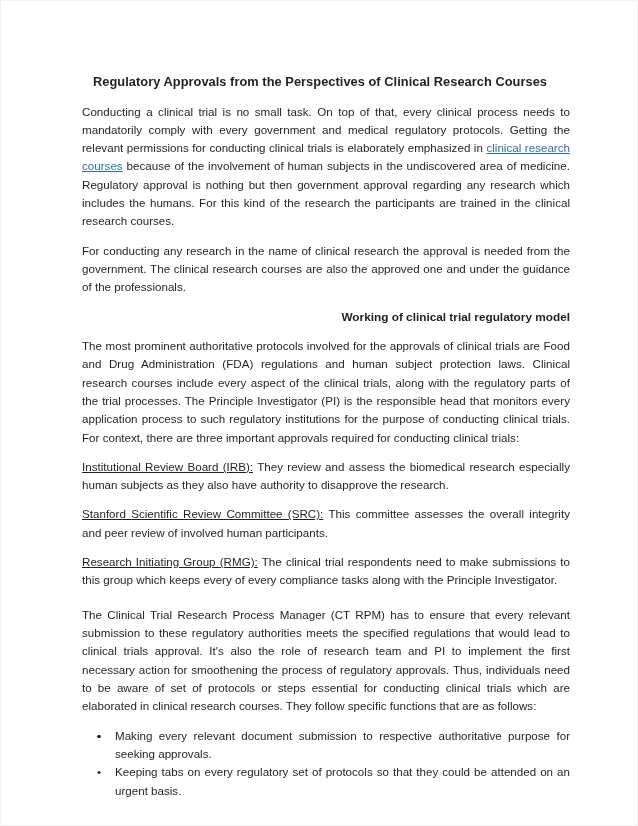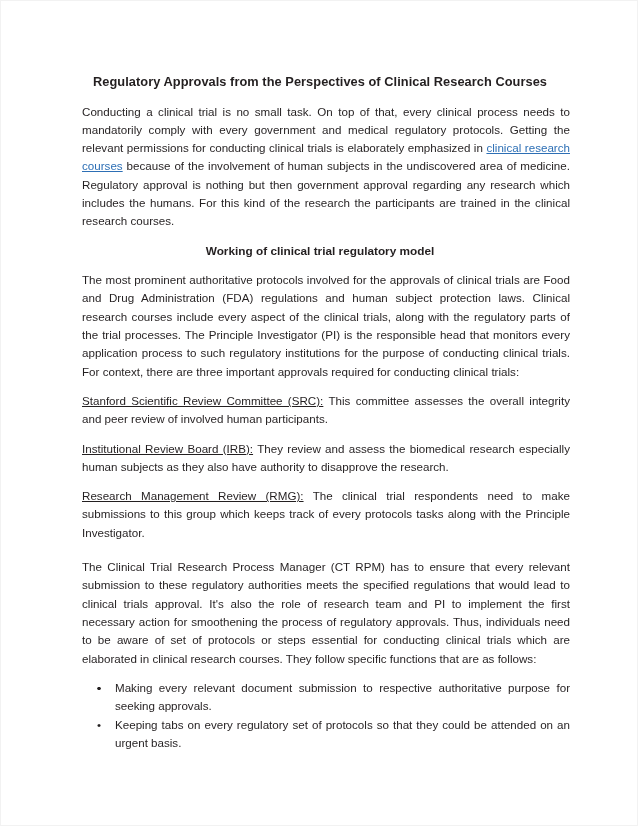--- a/index.html
+++ b/index.html
@@ -42,21 +42,21 @@
     margin: 0 0 11px 12px;
     letter-spacing: 0.01px;
   }
   p.gap-after {
     margin-bottom: 16px;
   }
   h2.section-heading {
     font-size: 11.8px;
     font-weight: bold;
     color: #231f20;
-    text-align: center;
+    text-align: right;
     line-height: 1.55;
     margin: 0 0 11px 0;
   }
   .link {
     color: #2d6fb5;
     text-decoration: underline;
   }
   .term {
     text-decoration: underline;
     text-underline-offset: 1px;
@@ -86,30 +86,31 @@
 </head>
 <body>
 
 <div class="page">
   <div class="page-inner">
 
     <h1 class="doc-title">Regulatory Approvals from the Perspectives of Clinical Research Courses</h1>
 
     <p class="body-text"><span>Conducting a clinical trial is no small task. On top of that, every clinical process needs to mandatorily comply with every government and medical regulatory protocols. Getting the relevant permissions for conducting clinical trials is elaborately emphasized in </span><a class="link" href="#">clinical research courses</a><span> because of the involvement of human subjects in the undiscovered area of medicine. Regulatory approval is nothing but then government approval regarding any research which includes the humans. For this kind of the research the participants are trained in the clinical research courses.</span></p>
 
+    <p class="body-text">For conducting any research in the name of clinical research the approval is needed from the government. The clinical research courses are also the approved one and under the guidance of the professionals.</p>
 
     <h2 class="section-heading">Working of clinical trial regulatory model</h2>
 
     <p class="body-text">The most prominent authoritative protocols involved for the approvals of clinical trials are Food and Drug Administration (FDA) regulations and human subject protection laws. Clinical research courses include every aspect of the clinical trials, along with the regulatory parts of the trial processes. The Principle Investigator (PI) is the responsible head that monitors every application process to such regulatory institutions for the purpose of conducting clinical trials. For context, there are three important approvals required for conducting clinical trials:</p>
 
+    <p class="body-text"><span class="term">Institutional Review Board (IRB):</span><span> They review and assess the biomedical research especially human subjects as they also have authority to disapprove the research.</span></p>
+
     <p class="body-text"><span class="term">Stanford Scientific Review Committee (SRC):</span><span> This committee assesses the overall integrity and peer review of involved human participants.</span></p>
 
-    <p class="body-text"><span class="term">Institutional Review Board (IRB):</span><span> They review and assess the biomedical research especially human subjects as they also have authority to disapprove the research.</span></p>
-
-    <p class="body-text gap-after"><span class="term">Research Management Review (RMG):</span><span> The clinical trial respondents need to make submissions to this group which keeps track of every protocols tasks along with the Principle Investigator.</span></p>
+    <p class="body-text gap-after"><span class="term">Research Initiating Group (RMG):</span><span> The clinical trial respondents need to make submissions to this group which keeps every of every compliance tasks along with the Principle Investigator.</span></p>
 
     <p class="body-text">The Clinical Trial Research Process Manager (CT RPM) has to ensure that every relevant submission to these regulatory authorities meets the specified regulations that would lead to clinical trials approval. It's also the role of research team and PI to implement the first necessary action for smoothening the process of regulatory approvals. Thus, individuals need to be aware of set of protocols or steps essential for conducting clinical trials which are elaborated in clinical research courses. They follow specific functions that are as follows:</p>
 
     <ul class="bullets">
       <li><span class="dot">•</span></li>
       <li><span class="dot">•</span></li>
       <li><span class="dot">•</span><span>Making every relevant document submission to respective authoritative purpose for seeking approvals.</span></li>
       <li><span class="dot">•</span><span>Keeping tabs on every regulatory set of protocols so that they could be attended on an urgent basis.</span></li>
     </ul>
 

